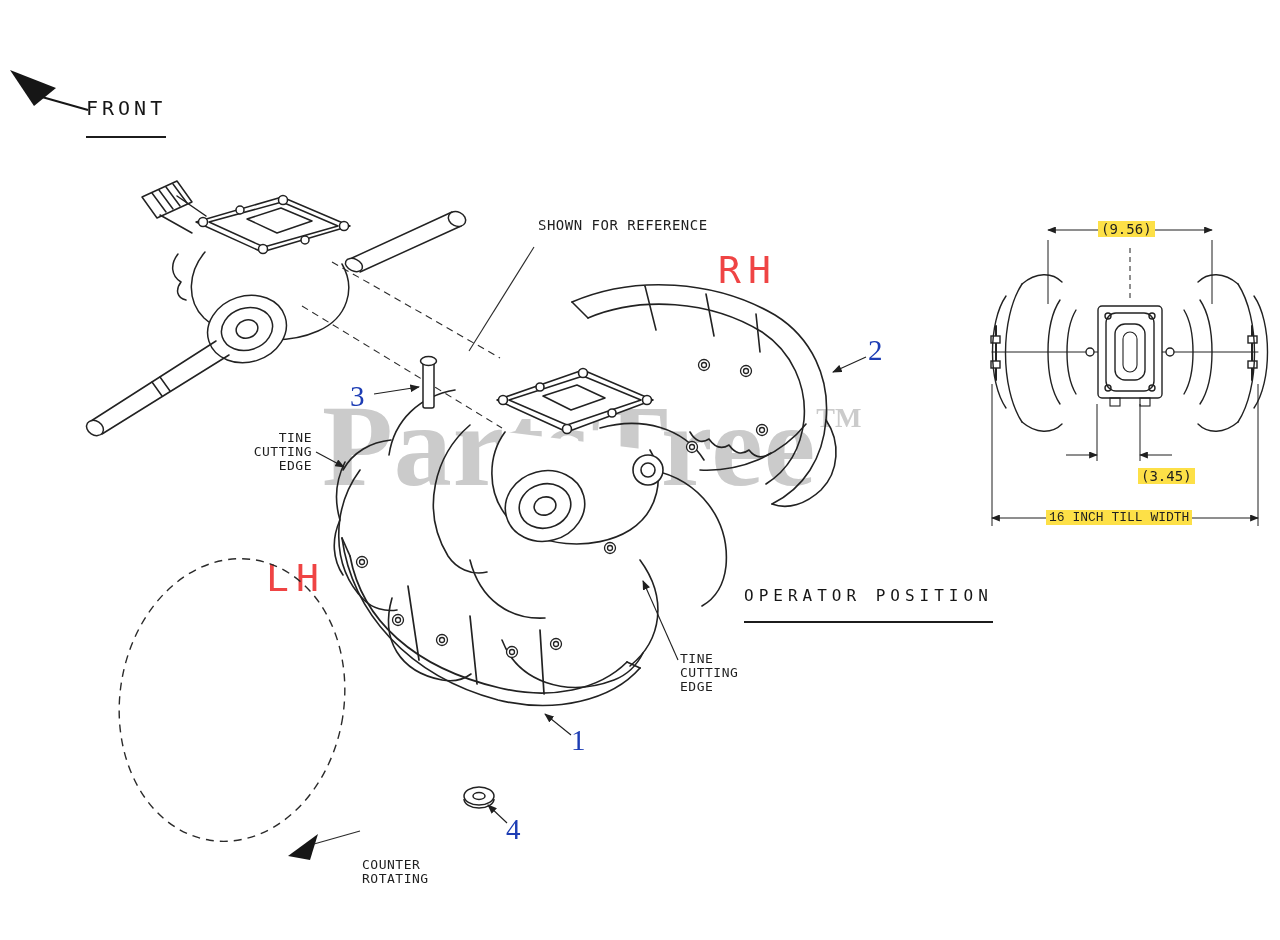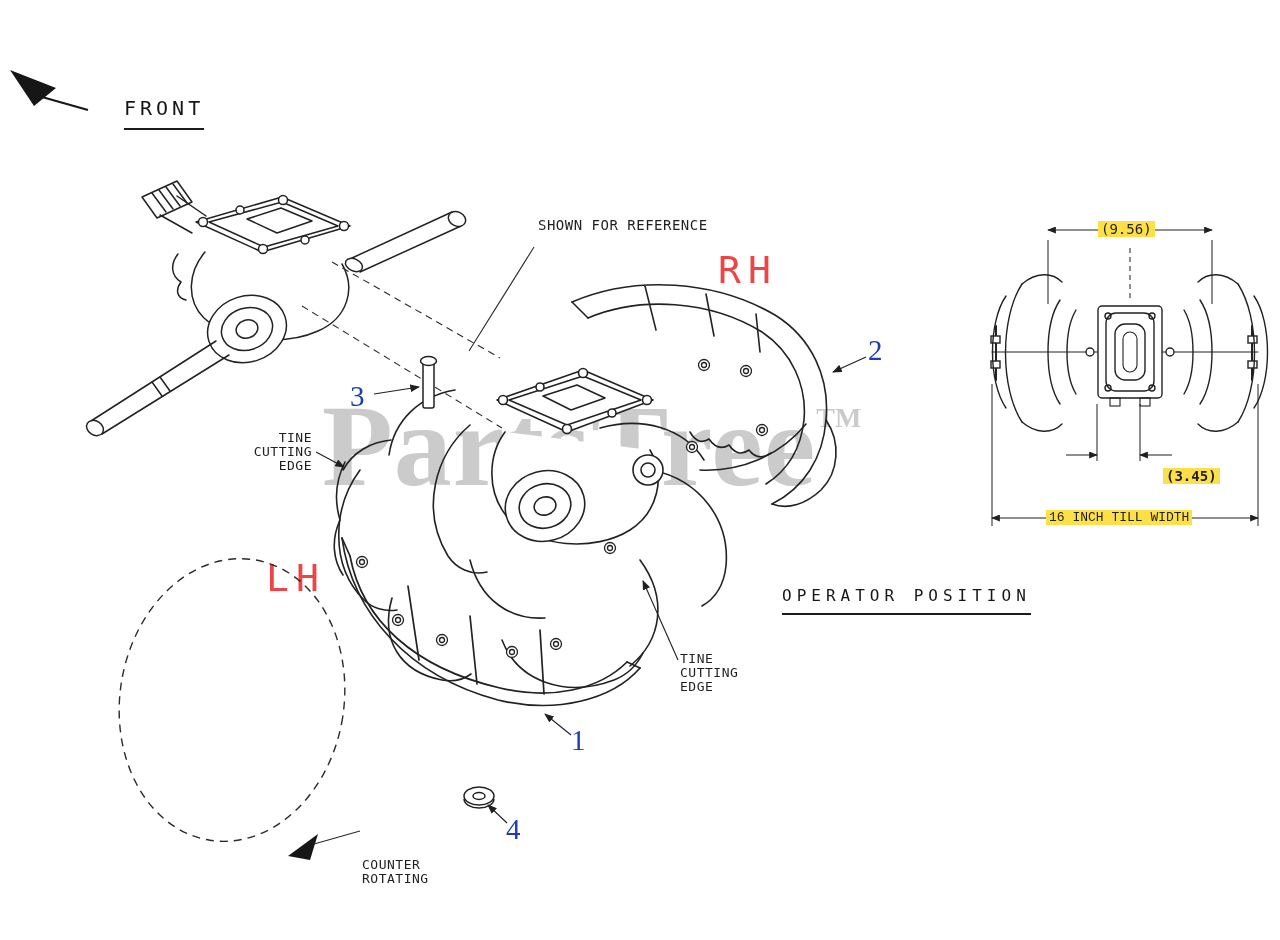--- a/index.html
+++ b/index.html
@@ -1,21 +1,21 @@
 <!DOCTYPE html>
 <html><head>
 <meta charset="utf-8">
 <style>
   html,body{margin:0;padding:0;background:#fff;}
   #page{position:relative;width:1280px;height:940px;background:#ffffff;overflow:hidden;
         font-family:"DejaVu Sans Mono", monospace;color:#1f1f1f;}
   .lbl{position:absolute;font-family:"DejaVu Sans Mono", monospace;color:#1f1f1f;
        white-space:pre-line;line-height:14px;font-size:13px;letter-spacing:0.5px;}
   .lbl-big{position:absolute;font-family:"DejaVu Sans Mono", monospace;color:#161616;}
-  .underlined{border-bottom:2px solid #1c1c1c;padding-bottom:8px;margin-left:38px;}
+  .underlined{border-bottom:2px solid #1c1c1c;padding-bottom:16px;}
   .side-gray{position:absolute;font-family:"DejaVu Sans Mono", monospace;color:#ef4444;
              font-size:38px;letter-spacing:7px;}
   .dim{position:absolute;font-family:"DejaVu Sans Mono", monospace;font-size:14px;color:#1f1f1f;
        background:#fde047;padding:0 3px;white-space:nowrap;}
   .callout{position:absolute;font-family:"Liberation Serif", serif;font-size:29px;
            color:#1d3db4;cursor:pointer;line-height:1;}
   #watermark{position:absolute;left:322px;top:388px;font-family:"Liberation Serif", serif;
              font-weight:bold;font-size:116px;color:#cbcbcb;letter-spacing:1px;line-height:1;
              user-select:none;}
   #watermark sup{font-size:28px;vertical-align:58px;letter-spacing:0;font-family:Liberation Serif, serif;}
@@ -245,21 +245,21 @@
   <div class="lbl" style="left:680px;top:652px;">TINE
 CUTTING
 EDGE</div>
 
   <div class="lbl" style="left:362px;top:814px;margin-top:44px;">COUNTER
 ROTATING</div>
 
   <div class="lbl-big underlined" style="left:744px;top:586px;font-size:16px;letter-spacing:5px;">OPERATOR POSITION</div>
 
   <div class="dim" style="left:1098px;top:221px;">(9.56)</div>
-  <div class="dim" style="left:1163px;top:468px;font-weight:bold;">(3.45)</div>
+  <div class="dim" style="left:1138px;top:468px;">(3.45)</div>
   <div class="dim" style="left:1046px;top:510px;font-size:13px;font-family:Liberation Mono, monospace;">16 INCH TILL WIDTH</div>
 
   <div class="callout" style="left:571px;top:726px;">1</div>
   <div class="callout" style="left:868px;top:336px;">2</div>
   <div class="callout" style="left:350px;top:382px;">3</div>
   <div class="callout" style="left:506px;top:815px;">4</div>
 
 </div>
 
 </body></html>

